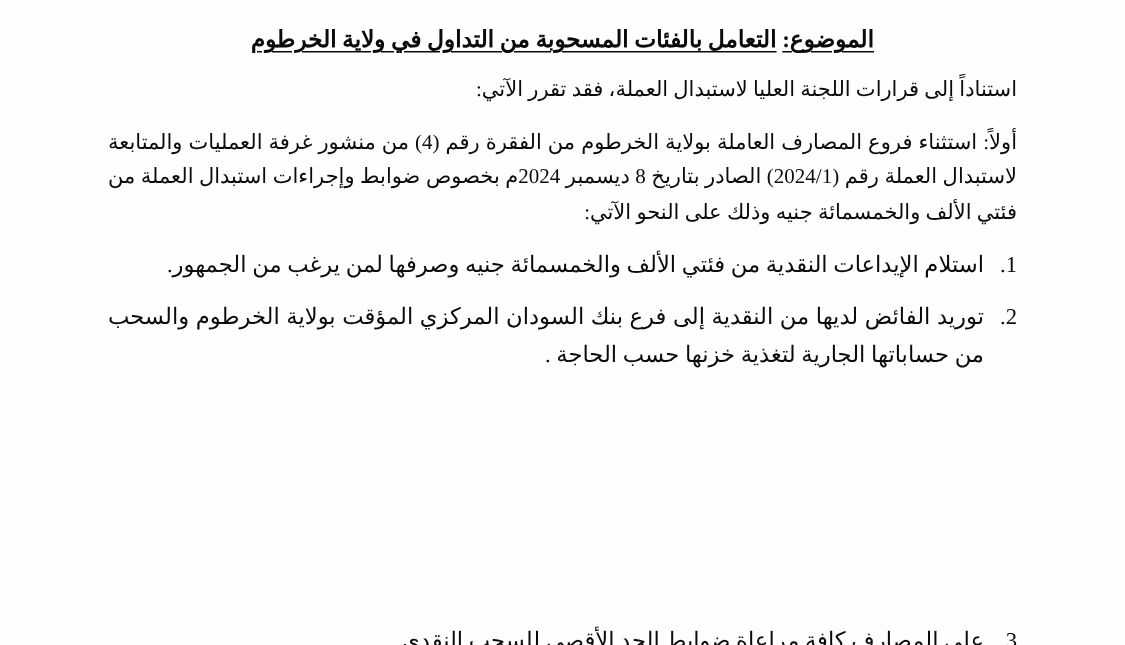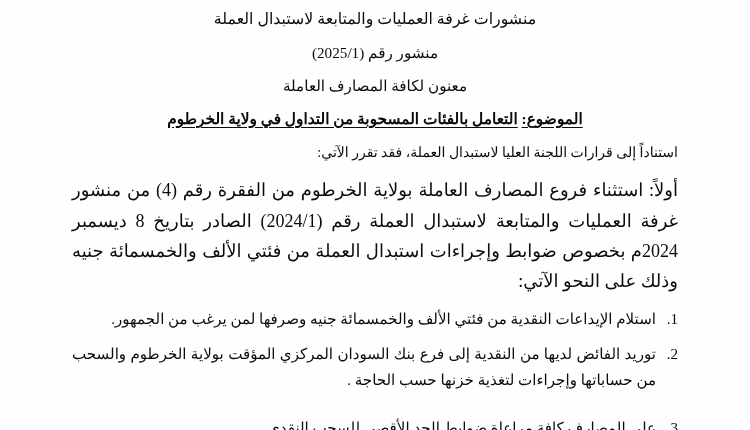--- a/index.html
+++ b/index.html
@@ -54,21 +54,21 @@
   .subject .u {
     text-decoration: underline;
     text-underline-offset: 3px;
   }
   .para {
     font-size: 14px;
     line-height: 1.68;
     margin: 0 0 11px 0;
   }
   .clause {
-    font-size: 18px;
+    font-size: 14px;
     line-height: 1.68;
     margin: 0 0 11px 0;
   }
   .numlist {
     margin: 0;
     padding: 0;
     list-style: none;
   }
   .numlist li {
     font-size: 15.1px;
@@ -114,43 +114,38 @@
     bottom: 0;
     height: 6px;
     background: linear-gradient(to bottom, rgba(254,254,254,0), rgba(254,254,254,0.0));
   }
 </style>
 </head>
 <body>
 
 <div class="page">
 
-  <div class="title-block">
-    <p class="line center hdr1">منشورات غرفة العمليات والمتابعة لاستبدال العملة</p>
-    <p class="line center hdr2">منشور رقم (2025/1)</p>
-    <p class="line center hdr3">معنون لكافة المصارف العاملة</p>
-  </div>
 
   <p class="subject center">
     <span class="u">الموضوع:</span>
     <span class="u">التعامل بالفئات المسحوبة من التداول في ولاية الخرطوم</span>
   </p>
 
   <p class="para right">استناداً إلى قرارات اللجنة العليا لاستبدال العملة، فقد تقرر الآتي:</p>
 
   <p class="clause justify">أولاً: استثناء فروع المصارف العاملة بولاية الخرطوم من الفقرة رقم (4) من منشور غرفة العمليات والمتابعة لاستبدال العملة رقم (2024/1) الصادر بتاريخ 8 ديسمبر 2024م بخصوص ضوابط وإجراءات استبدال العملة من فئتي الألف والخمسمائة جنيه وذلك على النحو الآتي:</p>
 
   <ul class="numlist">
     <li>
       <span class="num">1.</span>
       <span class="txt">استلام الإيداعات النقدية من فئتي الألف والخمسمائة جنيه وصرفها لمن يرغب من الجمهور.</span>
     </li>
     <li>
       <span class="num">2.</span>
-      <span class="txt">توريد الفائض لديها من النقدية إلى فرع بنك السودان المركزي المؤقت بولاية الخرطوم والسحب من حساباتها وإجراءات لتغذية خزنها حسب الحاجة .</span>
+      <span class="txt">توريد الفائض لديها من النقدية إلى فرع بنك السودان المركزي المؤقت بولاية الخرطوم والسحب من حساباتها الجارية لتغذية خزنها حسب الحاجة .</span>
     </li>
   </ul>
 
   <div class="cut">
     <p class="line">
       <span class="num">3.</span>
       <span>على المصارف كافة مراعاة ضوابط الحد الأقصى للسحب النقدي</span>
     </p>
   </div>
 

